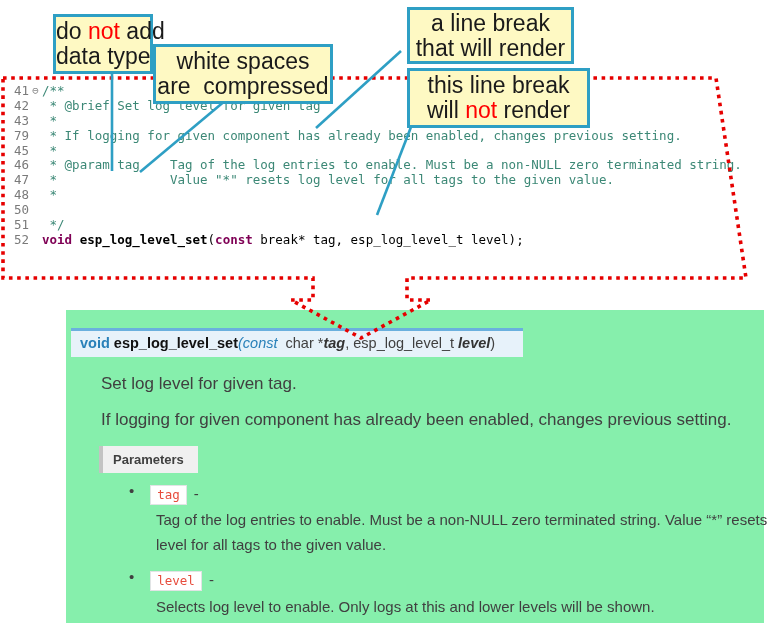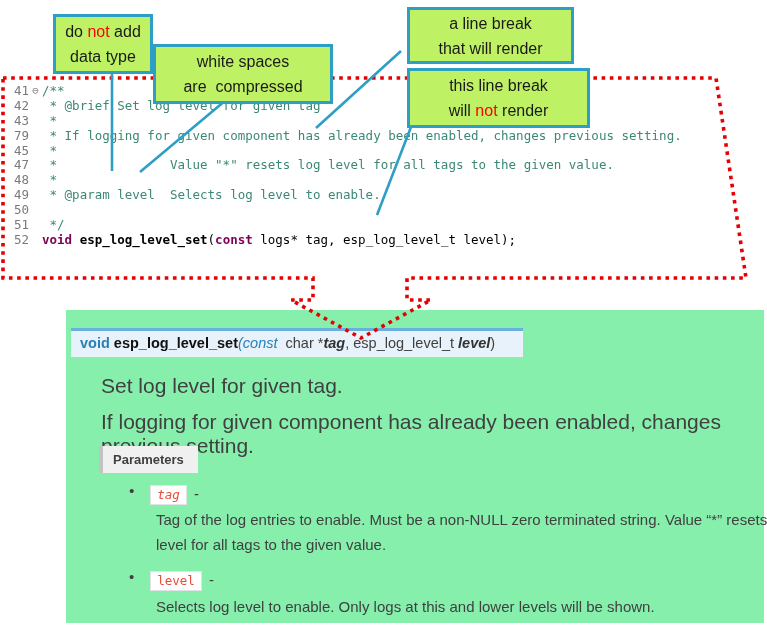--- a/index.html
+++ b/index.html
@@ -1,23 +1,23 @@
 <!DOCTYPE html>
 <html><head>
 <meta charset="utf-8">
 <style>
   * { margin:0; padding:0; box-sizing:border-box; }
   html,body { width:767px; height:637px; background:#ffffff; overflow:hidden;
               font-family:"Liberation Sans", sans-serif; position:relative; }
 
   
   .callout {
-    position:absolute; z-index:10; background:#bef264;
+    position:absolute; z-index:10; background:#fef9c3;
     border:3px solid #2e9fc4; color:#1a1a1a;
-    font-size:16px; line-height:25px; text-align:center;
+    font-size:23px; line-height:25px; text-align:center;
     display:flex; flex-direction:column; justify-content:center;
     white-space:pre;
   }
   .callout .red { color:#ff0000; }
   #box1 { left:53px;  top:14px; width:100px; height:60px; }
   #box2 { left:153px; top:44px; width:180px; height:60px; }
   #box3 { left:407px; top:7px;  width:167px; height:57px; }
   #box4 { left:407px; top:68px; width:183px; height:60px; }
 
   
@@ -45,31 +45,31 @@
   #sigbar {
     position:absolute; left:5px; top:18px; width:452px; height:29px;
     background:#e7f2fa; border-top:3px solid #6ab0de;
     font-size:14.5px; line-height:25px; white-space:pre; padding-left:9px;
   }
   .sig-kw   { color:#2980b9; font-weight:bold; }
   .sig-kwit { color:#2980b9; font-style:italic; }
   .sig-name { color:#111111; font-weight:bold; }
   .sig-type { color:#404040; }
   .sig-arg  { color:#333333; font-style:italic; font-weight:bold; }
-  .docpara { position:absolute; left:35px; font-size:21px; color:#404040; }
+  .docpara { position:absolute; left:35px; font-size:17px; color:#404040; }
   #para1 { top:64px; }
   #para2 { top:100px; }
   #rubric {
     position:absolute; left:33px; top:136px;
     background:#f0f0f0; border-left:4px solid #c3c3c3;
     font-size:13px; font-weight:bold; color:#404040;
     padding:6px 14px 6px 10px; display:inline-block;
   }
   .pitem { position:absolute; left:63px; }
-  #pitem1 { top:172px;font-style:italic; }
+  #pitem1 { top:172px; }
   #pitem2 { top:258px; }
   .bullet { color:#404040; font-size:15px; margin-right:16px; vertical-align:3px; }
   .literal {
     font-family:"DejaVu Sans Mono", monospace; font-size:12.5px;
     color:#e74c3c; background:#ffffff; border:1px solid #e1e4e5;
     padding:1px 6px 2px 6px;
   }
   .dash { color:#404040; font-size:15px; margin-left:7px; }
   .pdesc {
     position:absolute; left:90px; width:642px;
@@ -126,47 +126,47 @@
     <span class="lnum">79</span>
       <span class="fold"></span>
     <span class="ctext"> * If logging for given component has already been enabled, changes previous setting.</span>
   </div>
   <div class="crow">
     <span class="lnum">45</span>
       <span class="fold"></span>
     <span class="ctext"> *</span>
   </div>
   <div class="crow">
+    <span class="lnum">46</span>
+      <span class="fold"></span>
+    <span class="ctext"> * @param tag    Tag of the log entries to enable. Must be a non-NULL zero terminated string.</span>
+  </div>
+  <div class="crow">
     <span class="lnum">47</span>
       <span class="fold"></span>
     <span class="ctext"> *               Value "*" resets log level for all tags to the given value.</span>
   </div>
   <div class="crow">
     <span class="lnum">48</span>
       <span class="fold"></span>
     <span class="ctext"> *</span>
-  </div>
-  <div class="crow">
-    <span class="lnum">49</span>
-      <span class="fold"></span>
-    <span class="ctext"> * @param level  Selects log level to enable.</span>
   </div>
   <div class="crow">
     <span class="lnum">50</span>
       <span class="fold"></span>
   </div>
   <div class="crow">
     <span class="lnum">51</span>
       <span class="fold"></span>
     <span class="ctext"> */</span>
   </div>
   <div class="crow">
     <span class="lnum">52</span>
       <span class="fold"></span>
-    <span class="ctext"><span class="kw">void </span><span class="fname">esp_log_level_set</span><span class="plain">(</span><span class="kw">const</span><span class="plain"> logs* tag, esp_log_level_t level);</span></span>
+    <span class="ctext"><span class="kw">void </span><span class="fname">esp_log_level_set</span><span class="plain">(</span><span class="kw">const</span><span class="plain"> break* tag, esp_log_level_t level);</span></span>
   </div>
 </div>
 
 <div id="docpanel">
   <div id="sigbar"><span class="sig-kw">void </span><span class="sig-name">esp_log_level_set</span><span class="sig-kwit">(</span><span class="sig-kwit">const</span><span class="sig-type">  char *</span><span class="sig-arg">tag</span><span class="sig-type">, </span><span class="sig-type">esp_log_level_t </span><span class="sig-arg">level</span><span class="sig-type">)</span></div>
 
   <div id="para1" class="docpara">Set log level for given tag.</div>
   <div id="para2" class="docpara">If logging for given component has already been enabled, changes previous setting.</div>
 
   <div id="rubric">Parameters</div>

